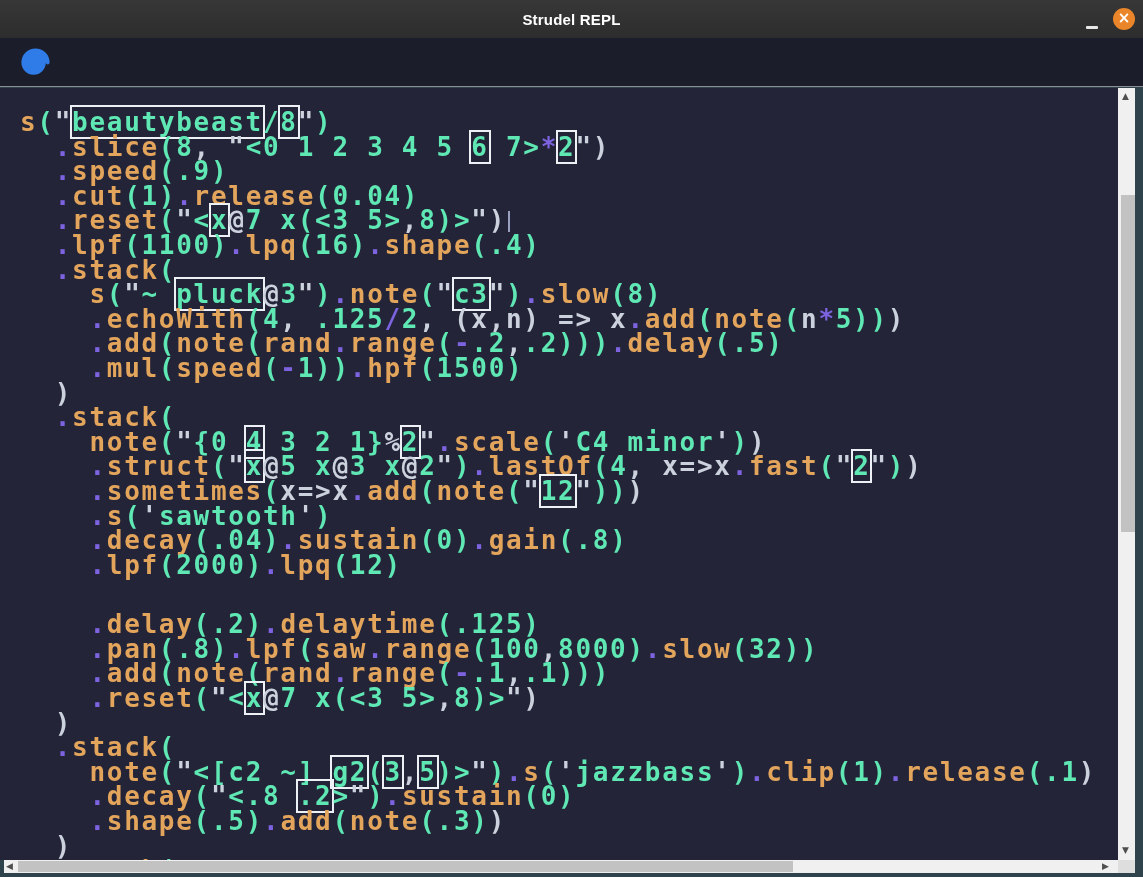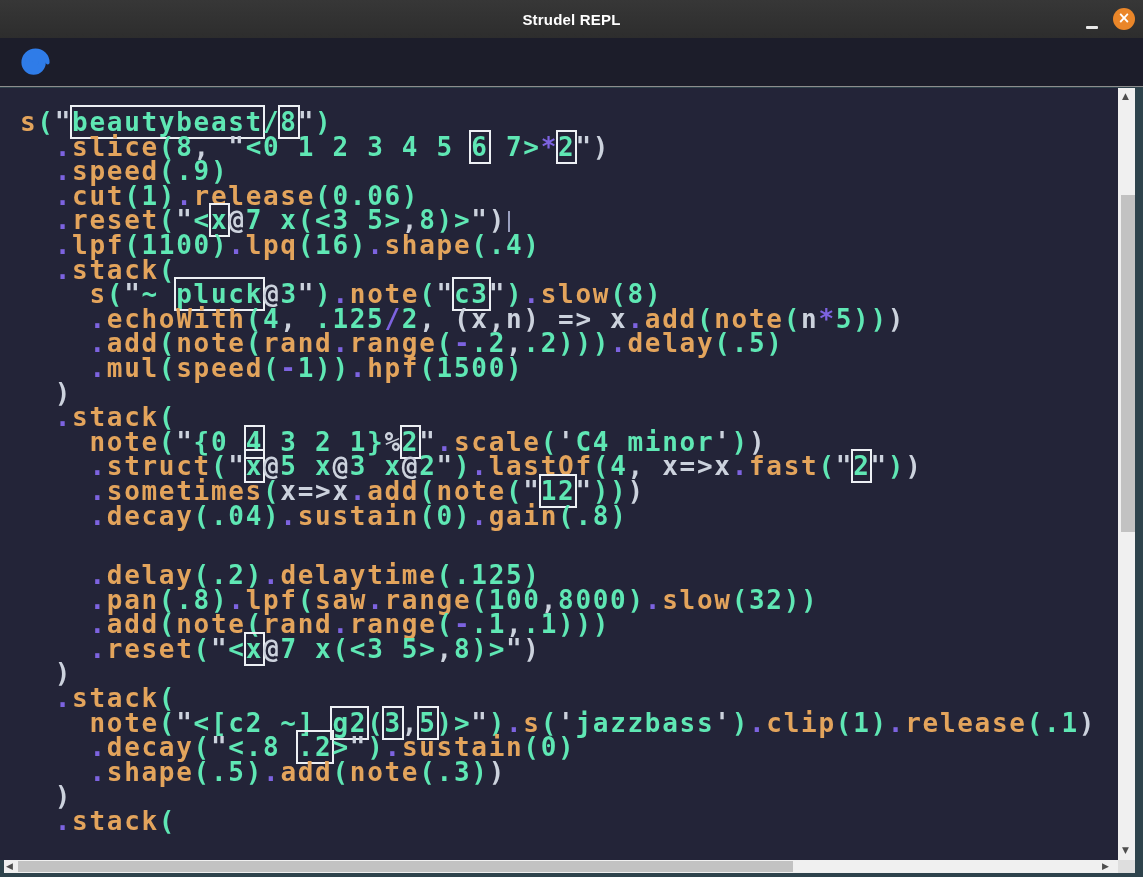--- a/index.html
+++ b/index.html
@@ -70,34 +70,36 @@
       <path d="M13,0 A13 13 0 0 0 -13,0 A11 11 0 0 0 9,0 A9 9 0 0 0 -9,0 A7 7 0 0 0 5,0 A5 5 0 0 0 -5,0 A3 3 0 0 0 1,0 A1 1 0 0 0 -1,0" fill="none" stroke="#2f7ce8" stroke-width="4" stroke-linecap="round"></path>
     </svg>
   </div>
 
   <div class="editor">
     <div class="code-area">
       <div>
           <div class="code-line" style="padding-left: 0px;"><span class="tk-f">s</span><span class="tk-t">(</span><span class="tk-w">"</span><span class="tk-b">beautybeast</span><span class="tk-t">/</span><span class="tk-b">8</span><span class="tk-w">"</span><span class="tk-t">)</span></div>
           <div class="code-line" style="padding-left: 34.72px;"><span class="tk-v">.</span><span class="tk-f">slice</span><span class="tk-t">(</span><span class="tk-t">8</span><span class="tk-w">, </span><span class="tk-w">"</span><span class="tk-t">&lt;0 1 2 3 4 5 </span><span class="tk-b">6</span><span class="tk-t"> 7&gt;</span><span class="tk-v">*</span><span class="tk-b">2</span><span class="tk-w">"</span><span class="tk-w">)</span></div>
           <div class="code-line" style="padding-left: 34.72px;"><span class="tk-v">.</span><span class="tk-f">speed</span><span class="tk-t">(</span><span class="tk-t">.9</span><span class="tk-t">)</span></div>
-          <div class="code-line" style="padding-left: 34.72px;"><span class="tk-v">.</span><span class="tk-f">cut</span><span class="tk-t">(</span><span class="tk-t">1</span><span class="tk-t">)</span><span class="tk-v">.</span><span class="tk-f">release</span><span class="tk-t">(</span><span class="tk-t">0.06</span><span class="tk-t">)</span></div>
+          <div class="code-line" style="padding-left: 34.72px;"><span class="tk-v">.</span><span class="tk-f">cut</span><span class="tk-t">(</span><span class="tk-t">1</span><span class="tk-t">)</span><span class="tk-v">.</span><span class="tk-f">release</span><span class="tk-t">(</span><span class="tk-t">0.04</span><span class="tk-t">)</span></div>
           <div class="code-line" style="padding-left: 34.72px;"><span class="tk-v">.</span><span class="tk-f">reset</span><span class="tk-t">(</span><span class="tk-w">"</span><span class="tk-t">&lt;</span><span class="tk-b">x</span><span class="tk-w">@</span><span class="tk-t">7 x(&lt;3 5&gt;</span><span class="tk-w">,</span><span class="tk-t">8)&gt;</span><span class="tk-w">"</span><span class="tk-w">)</span><span class="tk-cur"></span></div>
           <div class="code-line" style="padding-left: 34.72px;"><span class="tk-v">.</span><span class="tk-f">lpf</span><span class="tk-t">(</span><span class="tk-t">1100</span><span class="tk-t">)</span><span class="tk-v">.</span><span class="tk-f">lpq</span><span class="tk-t">(</span><span class="tk-t">16</span><span class="tk-t">)</span><span class="tk-v">.</span><span class="tk-f">shape</span><span class="tk-t">(</span><span class="tk-t">.4</span><span class="tk-t">)</span></div>
           <div class="code-line" style="padding-left: 34.72px;"><span class="tk-v">.</span><span class="tk-f">stack</span><span class="tk-t">(</span></div>
           <div class="code-line" style="padding-left: 69.44px;"><span class="tk-f">s</span><span class="tk-t">(</span><span class="tk-w">"</span><span class="tk-t">~ </span><span class="tk-b">pluck</span><span class="tk-w">@</span><span class="tk-t">3</span><span class="tk-w">"</span><span class="tk-t">)</span><span class="tk-v">.</span><span class="tk-f">note</span><span class="tk-t">(</span><span class="tk-w">"</span><span class="tk-b">c3</span><span class="tk-w">"</span><span class="tk-t">)</span><span class="tk-v">.</span><span class="tk-f">slow</span><span class="tk-t">(</span><span class="tk-t">8</span><span class="tk-t">)</span></div>
           <div class="code-line" style="padding-left: 69.44px;"><span class="tk-v">.</span><span class="tk-f">echoWith</span><span class="tk-t">(</span><span class="tk-t">4</span><span class="tk-w">, </span><span class="tk-t">.125</span><span class="tk-v">/</span><span class="tk-t">2</span><span class="tk-w">, </span><span class="tk-w">(x,n) =&gt; x</span><span class="tk-v">.</span><span class="tk-f">add</span><span class="tk-t">(</span><span class="tk-f">note</span><span class="tk-t">(</span><span class="tk-w">n</span><span class="tk-v">*</span><span class="tk-t">5</span><span class="tk-t">))</span><span class="tk-w">)</span></div>
           <div class="code-line" style="padding-left: 69.44px;"><span class="tk-v">.</span><span class="tk-f">add</span><span class="tk-t">(</span><span class="tk-f">note</span><span class="tk-t">(</span><span class="tk-f">rand</span><span class="tk-v">.</span><span class="tk-f">range</span><span class="tk-t">(</span><span class="tk-v">-</span><span class="tk-t">.2</span><span class="tk-w">,</span><span class="tk-t">.2</span><span class="tk-t">)))</span><span class="tk-v">.</span><span class="tk-f">delay</span><span class="tk-t">(</span><span class="tk-t">.5</span><span class="tk-t">)</span></div>
           <div class="code-line" style="padding-left: 69.44px;"><span class="tk-v">.</span><span class="tk-f">mul</span><span class="tk-t">(</span><span class="tk-f">speed</span><span class="tk-t">(</span><span class="tk-v">-</span><span class="tk-t">1</span><span class="tk-t">))</span><span class="tk-v">.</span><span class="tk-f">hpf</span><span class="tk-t">(</span><span class="tk-t">1500</span><span class="tk-t">)</span></div>
           <div class="code-line" style="padding-left: 34.72px;"><span class="tk-w">)</span></div>
           <div class="code-line" style="padding-left: 34.72px;"><span class="tk-v">.</span><span class="tk-f">stack</span><span class="tk-t">(</span></div>
           <div class="code-line" style="padding-left: 69.44px;"><span class="tk-f">note</span><span class="tk-t">(</span><span class="tk-w">"</span><span class="tk-t">{0 </span><span class="tk-b">4</span><span class="tk-t"> 3 2 1}</span><span class="tk-w">%</span><span class="tk-b">2</span><span class="tk-w">"</span><span class="tk-v">.</span><span class="tk-f">scale</span><span class="tk-t">(</span><span class="tk-w">'</span><span class="tk-t">C4 minor</span><span class="tk-w">'</span><span class="tk-t">)</span><span class="tk-w">)</span></div>
           <div class="code-line" style="padding-left: 69.44px;"><span class="tk-v">.</span><span class="tk-f">struct</span><span class="tk-t">(</span><span class="tk-w">"</span><span class="tk-b">x</span><span class="tk-w">@</span><span class="tk-t">5 x</span><span class="tk-w">@</span><span class="tk-t">3 x</span><span class="tk-w">@</span><span class="tk-t">2</span><span class="tk-w">"</span><span class="tk-t">)</span><span class="tk-v">.</span><span class="tk-f">lastOf</span><span class="tk-t">(</span><span class="tk-t">4</span><span class="tk-w">, </span><span class="tk-w">x=&gt;x</span><span class="tk-v">.</span><span class="tk-f">fast</span><span class="tk-t">(</span><span class="tk-w">"</span><span class="tk-b">2</span><span class="tk-w">"</span><span class="tk-t">)</span><span class="tk-w">)</span></div>
           <div class="code-line" style="padding-left: 69.44px;"><span class="tk-v">.</span><span class="tk-f">sometimes</span><span class="tk-t">(</span><span class="tk-w">x=&gt;x</span><span class="tk-v">.</span><span class="tk-f">add</span><span class="tk-t">(</span><span class="tk-f">note</span><span class="tk-t">(</span><span class="tk-w">"</span><span class="tk-b">12</span><span class="tk-w">"</span><span class="tk-t">))</span><span class="tk-w">)</span></div>
+          <div class="code-line" style="padding-left: 69.44px;"><span class="tk-v">.</span><span class="tk-f">s</span><span class="tk-t">(</span><span class="tk-w">'</span><span class="tk-t">sawtooth</span><span class="tk-w">'</span><span class="tk-t">)</span></div>
           <div class="code-line" style="padding-left: 69.44px;"><span class="tk-v">.</span><span class="tk-f">decay</span><span class="tk-t">(</span><span class="tk-t">.04</span><span class="tk-t">)</span><span class="tk-v">.</span><span class="tk-f">sustain</span><span class="tk-t">(</span><span class="tk-t">0</span><span class="tk-t">)</span><span class="tk-v">.</span><span class="tk-f">gain</span><span class="tk-t">(</span><span class="tk-t">.8</span><span class="tk-t">)</span></div>
+          <div class="code-line" style="padding-left: 69.44px;"><span class="tk-v">.</span><span class="tk-f">lpf</span><span class="tk-t">(</span><span class="tk-t">2000</span><span class="tk-t">)</span><span class="tk-v">.</span><span class="tk-f">lpq</span><span class="tk-t">(</span><span class="tk-t">12</span><span class="tk-t">)</span></div>
           <div class="code-line" style="padding-left: 69.44px; margin-top: 35px;"><span class="tk-v">.</span><span class="tk-f">delay</span><span class="tk-t">(</span><span class="tk-t">.2</span><span class="tk-t">)</span><span class="tk-v">.</span><span class="tk-f">delaytime</span><span class="tk-t">(</span><span class="tk-t">.125</span><span class="tk-t">)</span></div>
           <div class="code-line" style="padding-left: 69.44px;"><span class="tk-v">.</span><span class="tk-f">pan</span><span class="tk-t">(</span><span class="tk-t">.8</span><span class="tk-t">)</span><span class="tk-v">.</span><span class="tk-f">lpf</span><span class="tk-t">(</span><span class="tk-f">saw</span><span class="tk-v">.</span><span class="tk-f">range</span><span class="tk-t">(</span><span class="tk-t">100</span><span class="tk-w">,</span><span class="tk-t">8000</span><span class="tk-t">)</span><span class="tk-v">.</span><span class="tk-f">slow</span><span class="tk-t">(</span><span class="tk-t">32</span><span class="tk-t">))</span></div>
           <div class="code-line" style="padding-left: 69.44px;"><span class="tk-v">.</span><span class="tk-f">add</span><span class="tk-t">(</span><span class="tk-f">note</span><span class="tk-t">(</span><span class="tk-f">rand</span><span class="tk-v">.</span><span class="tk-f">range</span><span class="tk-t">(</span><span class="tk-v">-</span><span class="tk-t">.1</span><span class="tk-w">,</span><span class="tk-t">.1</span><span class="tk-t">)))</span></div>
           <div class="code-line" style="padding-left: 69.44px;"><span class="tk-v">.</span><span class="tk-f">reset</span><span class="tk-t">(</span><span class="tk-w">"</span><span class="tk-t">&lt;</span><span class="tk-b">x</span><span class="tk-w">@</span><span class="tk-t">7 x(&lt;3 5&gt;</span><span class="tk-w">,</span><span class="tk-t">8)&gt;</span><span class="tk-w">"</span><span class="tk-w">)</span></div>
           <div class="code-line" style="padding-left: 34.72px;"><span class="tk-w">)</span></div>
           <div class="code-line" style="padding-left: 34.72px;"><span class="tk-v">.</span><span class="tk-f">stack</span><span class="tk-t">(</span></div>
           <div class="code-line" style="padding-left: 69.44px;"><span class="tk-f">note</span><span class="tk-t">(</span><span class="tk-w">"</span><span class="tk-t">&lt;[c2 ~] </span><span class="tk-b">g2</span><span class="tk-t">(</span><span class="tk-b">3</span><span class="tk-w">,</span><span class="tk-b">5</span><span class="tk-t">)&gt;</span><span class="tk-w">"</span><span class="tk-t">)</span><span class="tk-v">.</span><span class="tk-f">s</span><span class="tk-t">(</span><span class="tk-w">'</span><span class="tk-t">jazzbass</span><span class="tk-w">'</span><span class="tk-t">)</span><span class="tk-v">.</span><span class="tk-f">clip</span><span class="tk-t">(</span><span class="tk-t">1</span><span class="tk-t">)</span><span class="tk-v">.</span><span class="tk-f">release</span><span class="tk-t">(</span><span class="tk-t">.1</span><span class="tk-w">)</span></div>
           <div class="code-line" style="padding-left: 69.44px;"><span class="tk-v">.</span><span class="tk-f">decay</span><span class="tk-t">(</span><span class="tk-w">"</span><span class="tk-t">&lt;.8 </span><span class="tk-b">.2</span><span class="tk-t">&gt;</span><span class="tk-w">"</span><span class="tk-t">)</span><span class="tk-v">.</span><span class="tk-f">sustain</span><span class="tk-t">(</span><span class="tk-t">0</span><span class="tk-t">)</span></div>
           <div class="code-line" style="padding-left: 69.44px;"><span class="tk-v">.</span><span class="tk-f">shape</span><span class="tk-t">(</span><span class="tk-t">.5</span><span class="tk-t">)</span><span class="tk-v">.</span><span class="tk-f">add</span><span class="tk-t">(</span><span class="tk-f">note</span><span class="tk-t">(</span><span class="tk-t">.3</span><span class="tk-t">)</span><span class="tk-w">)</span></div>
           <div class="code-line" style="padding-left: 34.72px;"><span class="tk-w">)</span></div>

